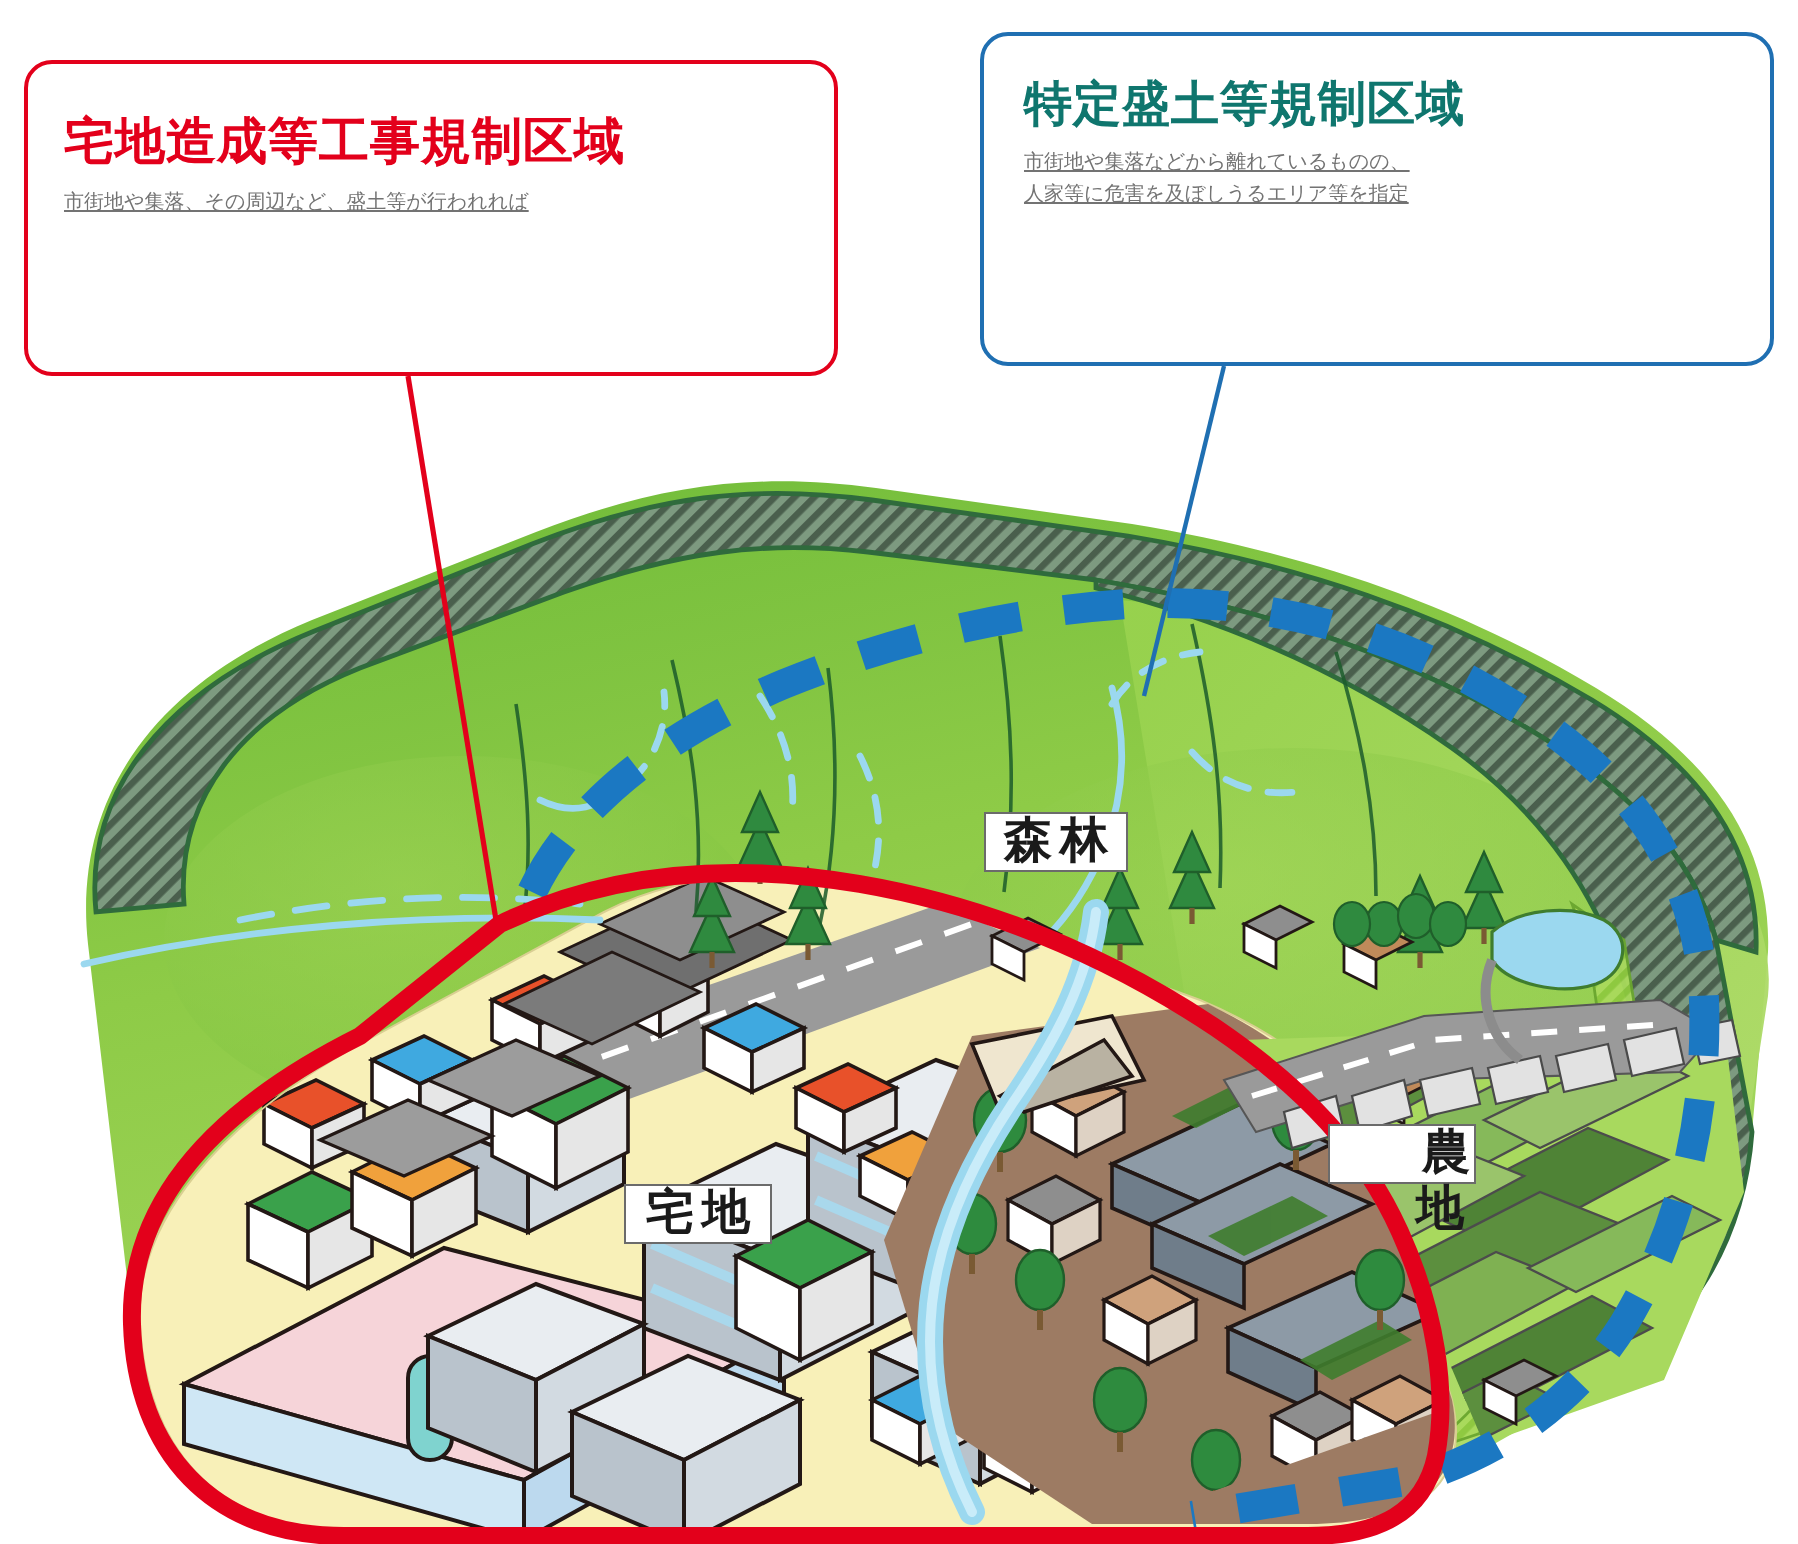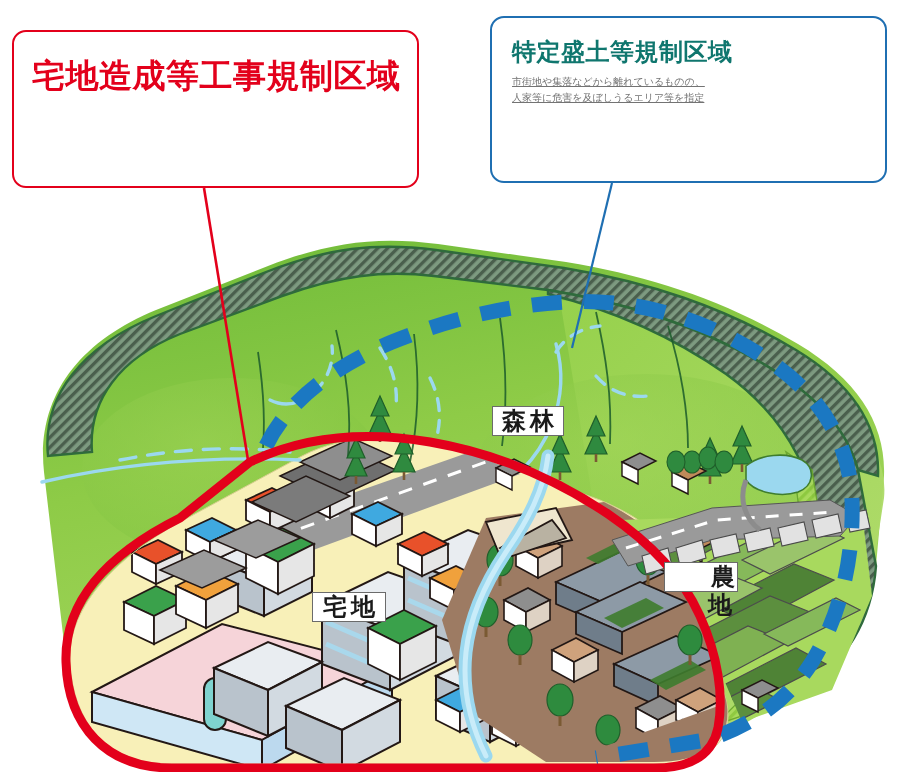--- a/index.html
+++ b/index.html
@@ -26,21 +26,21 @@
     left:490px;top:16px;width:397px;height:167px;
     border:2px solid #1f6fb2;
   }
   .callout .title{
     font-weight:bold;
     letter-spacing:0.5px;
     white-space:nowrap;
   }
   .callout.red .title{
     color:#e3001b;
-    font-size:33px;
+    font-size:25px;
     margin:22px 0 0 18px;
   }
   .callout.blue .title{
     color:#0f766e;
     font-size:24px;
     margin:18px 0 0 20px;
     font-family:Liberation Mono, monospace;
   }
   .callout .body{
     color:#737373;
@@ -519,20 +519,21 @@
                C106,768 68,726 66,662 C64,598 112,552 180,518 L250,462 Z" fill="none" stroke="#e3001b" stroke-width="9" stroke-linejoin="round"></path>
     </g>
 
     <line x1="204" y1="188" x2="248" y2="460" stroke="#e3001b" stroke-width="2.6"></line>
     <line x1="612" y1="183" x2="572" y2="348" stroke="#1f6fb2" stroke-width="2.2"></line>
   </svg>
 
   <div class="callout red nosel">
     <div class="title">宅地造成等工事規制区域</div>
     <div class="body">
+      <div>市街地や集落、その周辺など、盛土等が行われれば</div>
     </div>
   </div>
 
   <div class="callout blue nosel">
     <div class="title">特定盛土等規制区域</div>
     <div class="body">
       <div>市街地や集落などから離れているものの、</div>
       <div>人家等に危害を及ぼしうるエリア等を指定</div>
     </div>
   </div>

